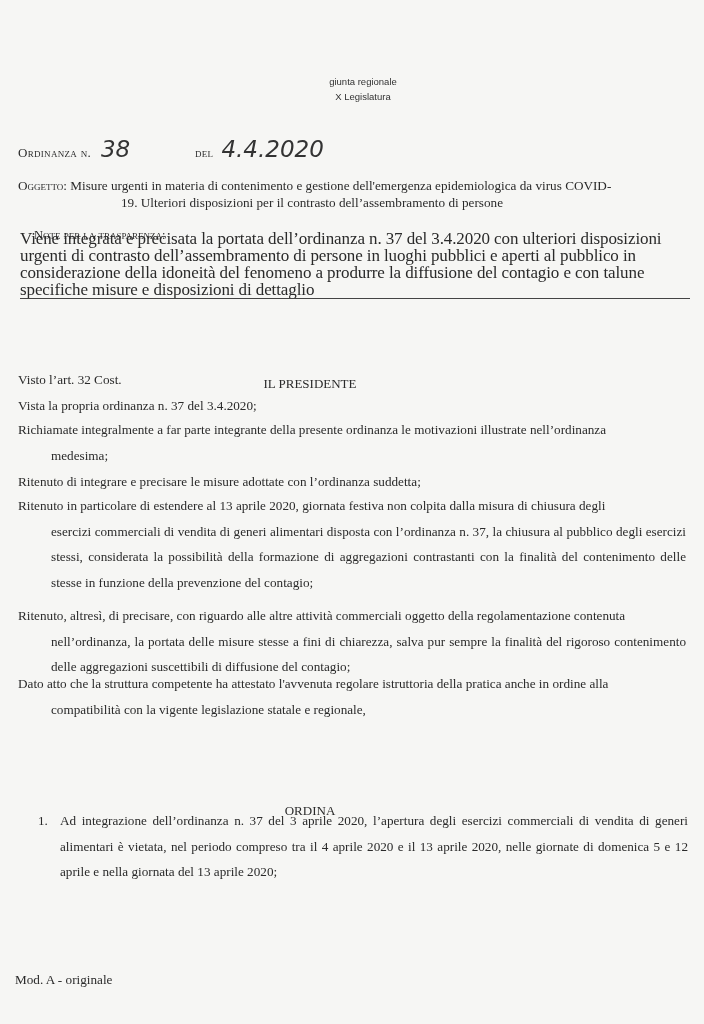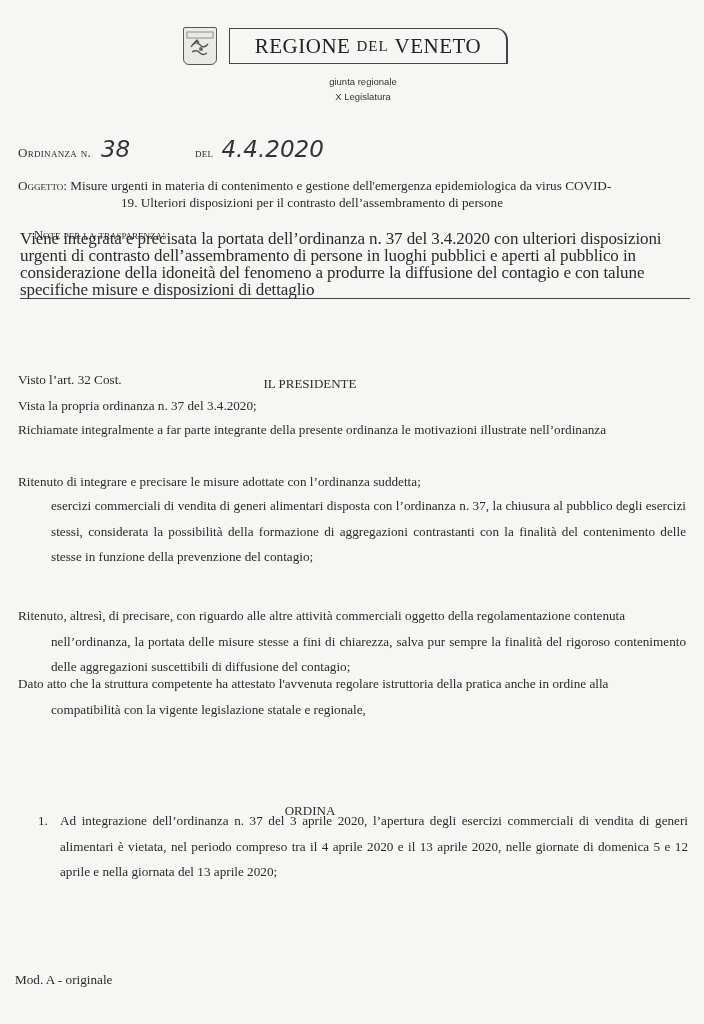--- a/index.html
+++ b/index.html
@@ -57,34 +57,20 @@
   .item .num { position: absolute; left: 0; top: 0; }
   .item .txt { padding-left: 22px; display: block; }
 
   .footer { position: absolute; left: 15px; top: 972px; font-size: 13.2px; }
 </style>
 </head>
 <body>
 
 <div class="page">
 
-  <div class="header">
-    <div class="crest">
-      <svg width="28" height="30" viewBox="0 0 28 30">
-        <rect x="1" y="1" width="26" height="6" fill="none" stroke="#777" stroke-width="0.8"></rect>
-        <path d="M5 16 q4 -7 9 -2 q4 4 8 -1 M6 21 q5 -3 8 1 q3 3 7 0 M8 12 l3 -3 l2 3" fill="none" stroke="#555" stroke-width="1.4"></path>
-        <circle cx="15" cy="18" r="2" fill="#666"></circle>
-      </svg>
-    </div>
-    <div class="title-box">
-      <span>REGIONE</span>
-      <span class="small">DEL</span>
-      <span>VENETO</span>
-    </div>
-  </div>
   <div class="subhead">
     <div>giunta regionale</div>
     <div>X Legislatura</div>
   </div>
 
   <div class="ord-line">
     <span class="sc">Ordinanza n.</span>
     <span class="hand ord-num">38</span>
     <span class="sc">del</span>
     <span class="hand ord-date">4.4.2020</span>
@@ -102,25 +88,27 @@
   <div class="note-body">Viene integrata e precisata la portata dell’ordinanza n. 37 del 3.4.2020 con ulteriori disposizioni urgenti di contrasto dell’assembramento di persone in luoghi pubblici e aperti al pubblico in considerazione della idoneità del fenomeno a produrre la diffusione del contagio e con talune specifiche misure e disposizioni di dettaglio</div>
   <div class="note-rule"></div>
 
   <div class="center-head" style="top:331px;">IL PRESIDENTE</div>
 
   <div class="single" style="top:372px;">Visto l’art. 32 Cost.</div>
   <div class="single" style="top:398px;">Vista la propria ordinanza n. 37 del 3.4.2020;</div>
 
   <div class="para" style="top:417px;">
     <span>Richiamate integralmente a far parte integrante della presente ordinanza le motivazioni illustrate nell’ordinanza</span>
+    <span class="cont">medesima;</span>
   </div>
 
   <div class="single" style="top:474px;">Ritenuto di integrare e precisare le misure adottate con l’ordinanza suddetta;</div>
 
   <div class="para" style="top:493px;">
+    <span>Ritenuto in particolare di estendere al 13 aprile 2020, giornata festiva non colpita dalla misura di chiusura degli</span>
     <span class="cont">esercizi commerciali di vendita di generi alimentari disposta con l’ordinanza n. 37, la chiusura al pubblico degli esercizi stessi, considerata la possibilità della formazione di aggregazioni contrastanti con la finalità del contenimento delle stesse in funzione della prevenzione del contagio;</span>
   </div>
 
   <div class="para" style="top:595px;margin-top:8px;">
     <span>Ritenuto, altresì, di precisare, con riguardo alle altre attività commerciali oggetto della regolamentazione contenuta</span>
     <span class="cont">nell’ordinanza, la portata delle misure stesse a fini di chiarezza, salva pur sempre la finalità del rigoroso contenimento delle aggregazioni suscettibili di diffusione del contagio;</span>
   </div>
 
   <div class="para" style="top:671px;">
     <span>Dato atto che la struttura competente ha attestato l'avvenuta regolare istruttoria della pratica anche in ordine alla</span>

